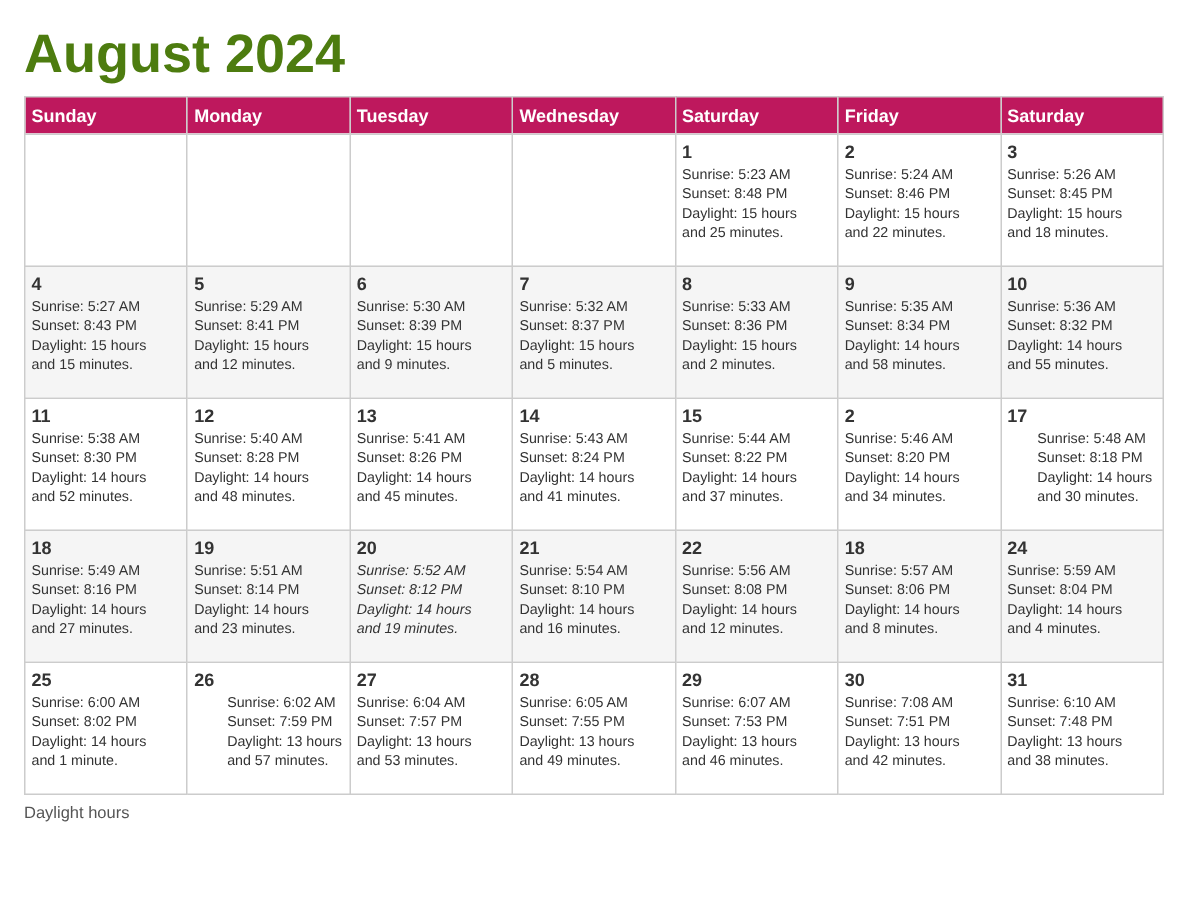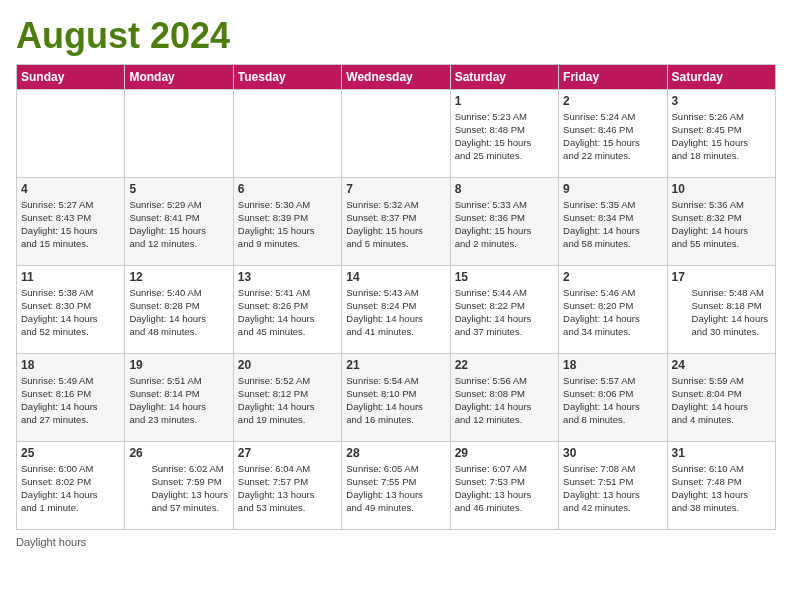--- a/index.html
+++ b/index.html
@@ -253,21 +253,21 @@
         </td>
         <td class="alt-row">
           <div class="day-number">19</div>
           <div class="day-info" style="white-space: pre-line;">Sunrise: 5:51 AM
 Sunset: 8:14 PM
 Daylight: 14 hours
 and 23 minutes.</div>
         </td>
         <td class="alt-row">
           <div class="day-number">20</div>
-          <div class="day-info" style="white-space: pre-line;">Sunrise: 5:52 AM
+          <div class="day-info" style="white-space: pre-line; font-style: italic;">Sunrise: 5:52 AM
 Sunset: 8:12 PM
 Daylight: 14 hours
 and 19 minutes.</div>
         </td>
         <td class="alt-row">
           <div class="day-number">21</div>
           <div class="day-info" style="white-space: pre-line;">Sunrise: 5:54 AM
 Sunset: 8:10 PM
 Daylight: 14 hours
 and 16 minutes.</div>

